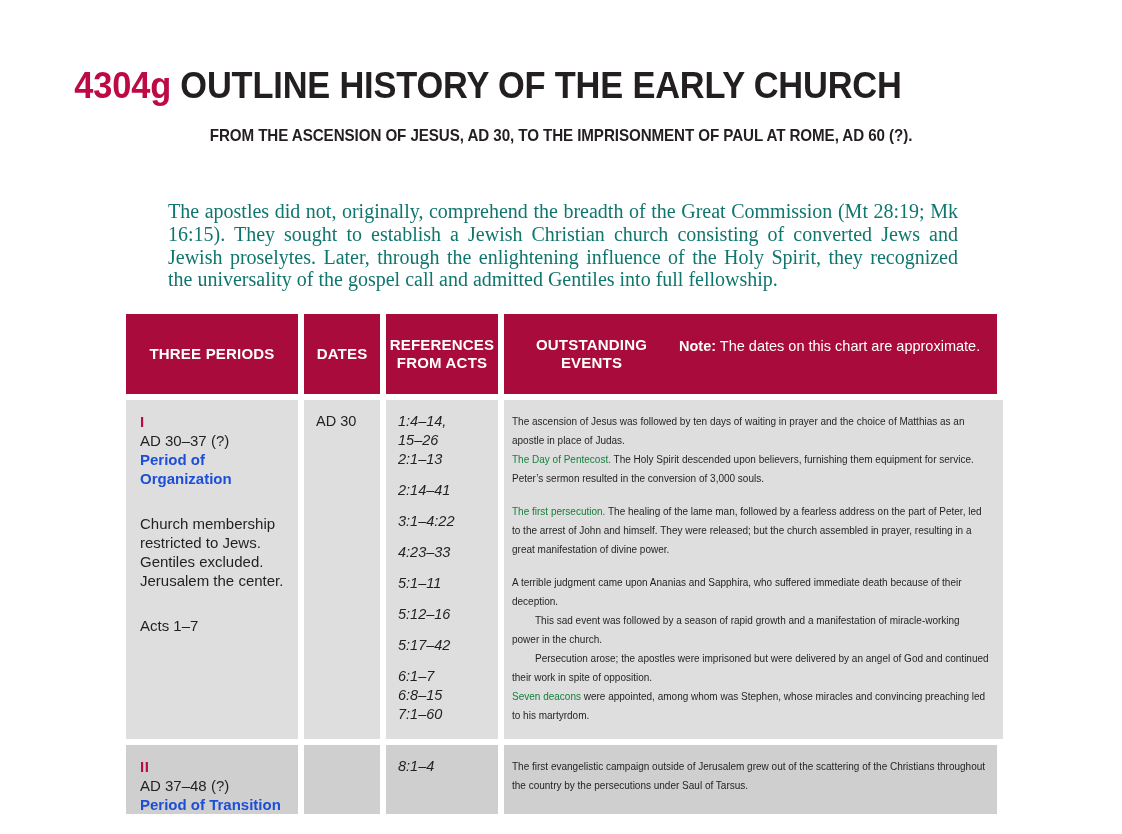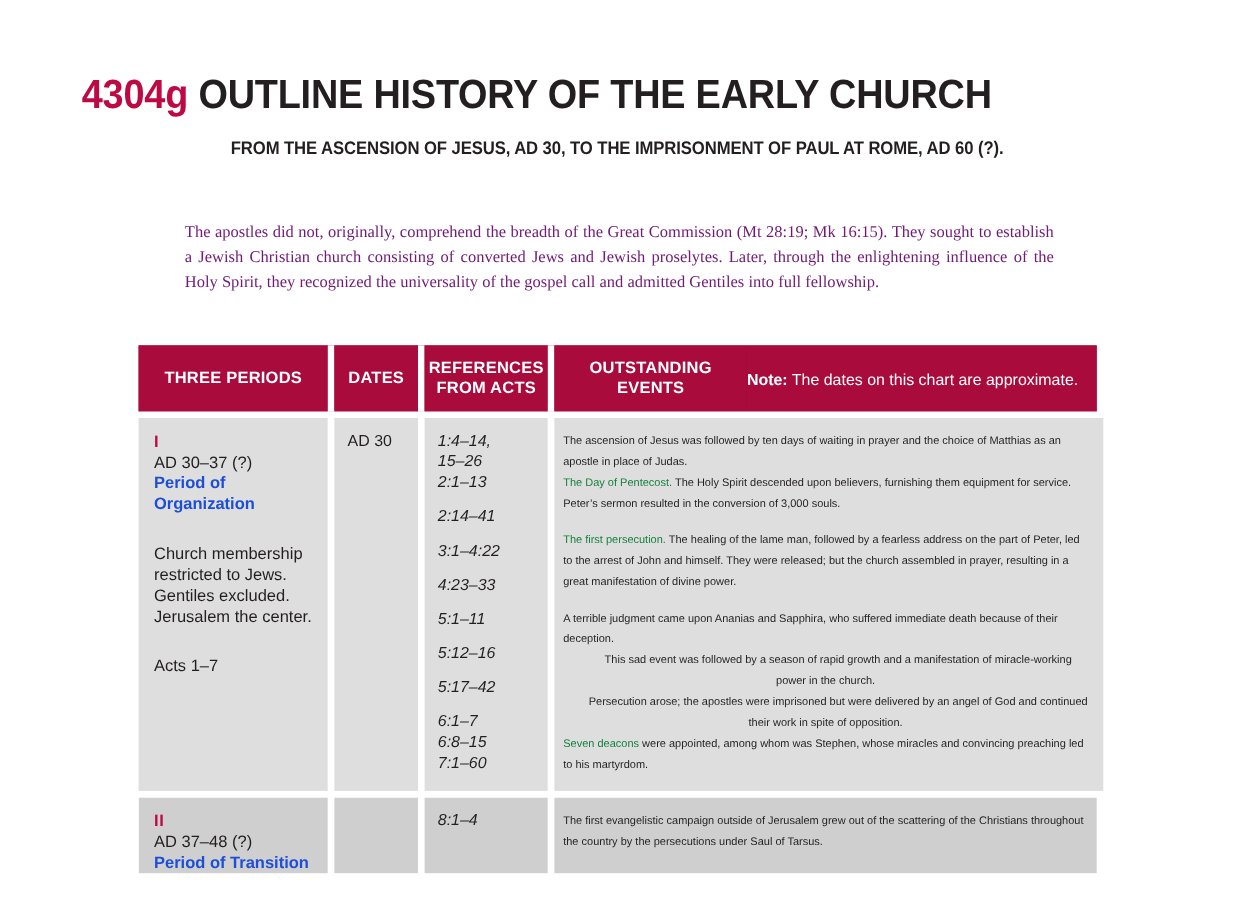--- a/index.html
+++ b/index.html
@@ -60,44 +60,44 @@
     white-space: nowrap;
   }
 
   
   .intro {
     position: absolute;
     left: 168px;
     top: 200px;
     width: 790px;
     font-family: "Liberation Serif", serif;
-    font-size: 15px;
+    font-size: 20px;
     line-height: 22.8px;
-    color: #701a75;
+    color: #0f766e;
     text-align: justify;
     text-justify: inter-word;
   }
 
   
   .chart {
     position: absolute;
     left: 126px;
     top: 314px;
     width: 871px;
   }
 
   .chart-row {
     display: flex;
     align-items: stretch;
     background: transparent;
   }
 
   .header-row {
     background: #a80b3c;
-    height: 60px;
+    height: 80px;
   }
   .header-row .cell {
     background: #a80b3c;
     color: #ffffff;
     font-family: "Liberation Sans Narrow", "Liberation Sans", sans-serif;
     font-weight: bold;
     font-size: 15px;
     line-height: 18px;
     letter-spacing: 0.2px;
     display: flex;
@@ -192,21 +192,21 @@
     line-height: 19px;
     padding-left: 8px;
     padding-right: 14px;
   }
   .events-cell .ev-group { margin-bottom: 14px; }
   .events-cell .ev-group:last-child { margin-bottom: 0; }
   .events-cell .lead {
     color: #15803d;
     font-weight: normal;
   }
-  .events-cell .indent { text-indent: 23px; text-align: center; }
+  .events-cell .indent { text-indent: 23px; }
 
   .clip-bottom {
     overflow: hidden;
   }
 </style>
 </head>
 <body>
 
 <div class="page">
 

